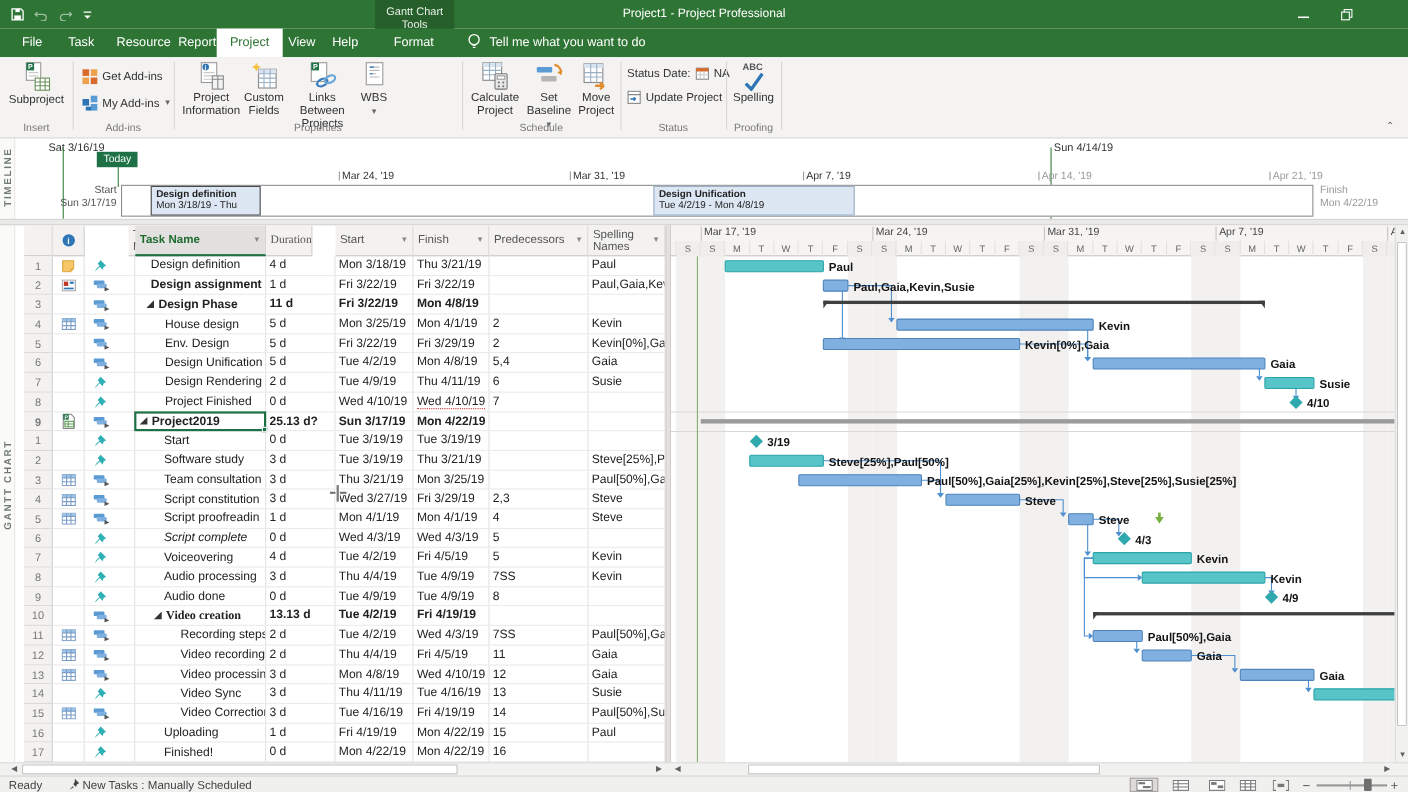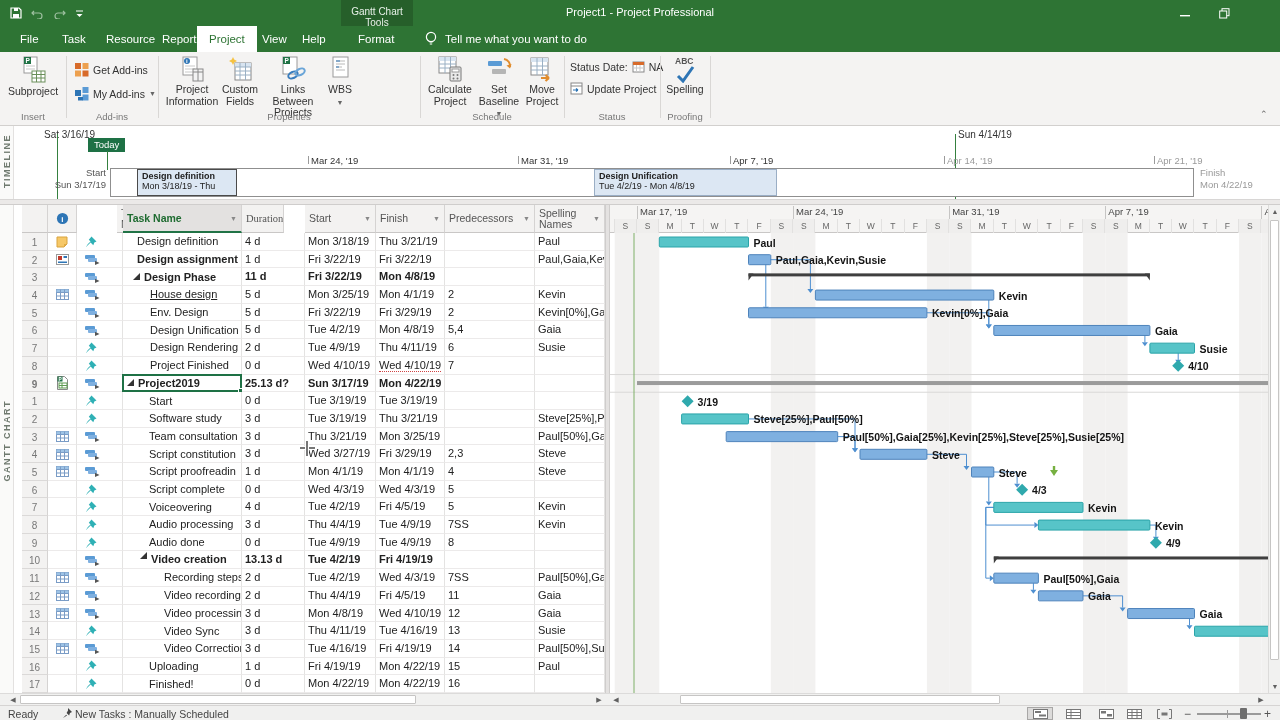--- a/index.html
+++ b/index.html
@@ -499,21 +499,21 @@
                 <path d="M4.5 0.5v10M8.5 0.5v10M0.5 3.5h12M0.5 7h12" stroke="#7a9cc6" fill="none"></path>
               </svg>
             </span></div>
           <div class="cell" style="left: 55px; width: 46px;"><span class="icwrap" style="justify-content:flex-start;padding-left:5px;">
               <svg width="15" height="11">
                 <rect x="0" y="1" width="10" height="4" rx="1" fill="#5b9bd5"></rect>
                 <rect x="3" y="4" width="9" height="4" rx="1" fill="#7fb0e0"></rect>
                 <polygon points="14.5,9 10,6.8 10,11" fill="#555"></polygon>
               </svg>
             </span></div>
-          <div class="cell" style="left: 101px; width: 119px; padding-left: 27px; display: flex; align-items: flex-start; text-decoration: underline;">
+          <div class="cell" style="left: 101px; width: 119px; padding-left: 27px; display: flex; align-items: flex-end;">
             <span>House design</span>
           </div>
           <div class="cell" style="left: 220px; width: 63px;">5 d</div>
           <div class="cell" style="left: 283px; width: 71px;">Mon 3/25/19</div>
           <div class="cell" style="left: 354px; width: 69px;">Mon 4/1/19</div>
           <div class="cell" style="left: 423px; width: 90px;">2</div>
           <div class="cell" style="left: 513px; width: 70px;">Kevin</div>
         </div>
         <div class="trow" style="top: 70.7692px; height: 17.6923px;">
           <div class="cell rownum" style="left: 0px; width: 26px;">5</div>
@@ -730,21 +730,21 @@
           <div class="cell" style="left: 513px; width: 70px;">Steve</div>
         </div>
         <div class="trow" style="top: 247.692px; height: 17.6923px;">
           <div class="cell rownum" style="left: 0px; width: 26px;">6</div>
           <div class="cell" style="left: 26px; width: 29px;"></div>
           <div class="cell" style="left: 55px; width: 46px;"><span class="icwrap" style="justify-content:flex-start;padding-left:5px;">
               <svg width="12" height="12">
                 <path d="M6.5 0.5l5 5-2.2.9-1 2.8L5.6 6.5 2.8 9.3 1 11l1.7-2.8L5.5 5.4 3.8 3.7z" fill="#2fb0b5"></path>
               </svg>
             </span></div>
-          <div class="cell" style="left: 101px; width: 119px; padding-left: 26px; display: flex; align-items: center;">
+          <div class="cell" style="left: 101px; width: 119px; padding-left: 26px; display: flex; align-items: center; font-style: italic;">
             <span>Script complete</span>
           </div>
           <div class="cell" style="left: 220px; width: 63px;">0 d</div>
           <div class="cell" style="left: 283px; width: 71px;">Wed 4/3/19</div>
           <div class="cell" style="left: 354px; width: 69px;">Wed 4/3/19</div>
           <div class="cell" style="left: 423px; width: 90px;">5</div>
           <div class="cell" style="left: 513px; width: 70px;"></div>
         </div>
         <div class="trow" style="top: 265.385px; height: 17.6923px;">
           <div class="cell rownum" style="left: 0px; width: 26px;">7</div>
@@ -800,21 +800,21 @@
         <div class="trow" style="top: 318.462px; height: 17.6923px;">
           <div class="cell rownum" style="left: 0px; width: 26px;">10</div>
           <div class="cell" style="left: 26px; width: 29px;"></div>
           <div class="cell" style="left: 55px; width: 46px;"><span class="icwrap" style="justify-content:flex-start;padding-left:5px;">
               <svg width="15" height="11">
                 <rect x="0" y="1" width="10" height="4" rx="1" fill="#5b9bd5"></rect>
                 <rect x="3" y="4" width="9" height="4" rx="1" fill="#7fb0e0"></rect>
                 <polygon points="14.5,9 10,6.8 10,11" fill="#555"></polygon>
               </svg>
             </span></div>
-          <div class="cell b" style="left: 101px; width: 119px; padding-left: 17px; display: flex; align-items: flex-start;">
+          <div class="cell b" style="left: 101px; width: 119px; padding-left: 17px; display: flex; align-items: center; font-family: Liberation Serif, serif;">
             <svg width="8" height="8" style="margin-right:3px;">
               <polygon points="7,0 7,7 0,7" fill="#333"></polygon>
             </svg>
             <span>Video creation</span>
           </div>
           <div class="cell b" style="left: 220px; width: 63px;">13.13 d</div>
           <div class="cell b" style="left: 283px; width: 71px;">Tue 4/2/19</div>
           <div class="cell b" style="left: 354px; width: 69px;">Fri 4/19/19</div>
           <div class="cell" style="left: 423px; width: 90px;"></div>
           <div class="cell" style="left: 513px; width: 70px;"></div>

